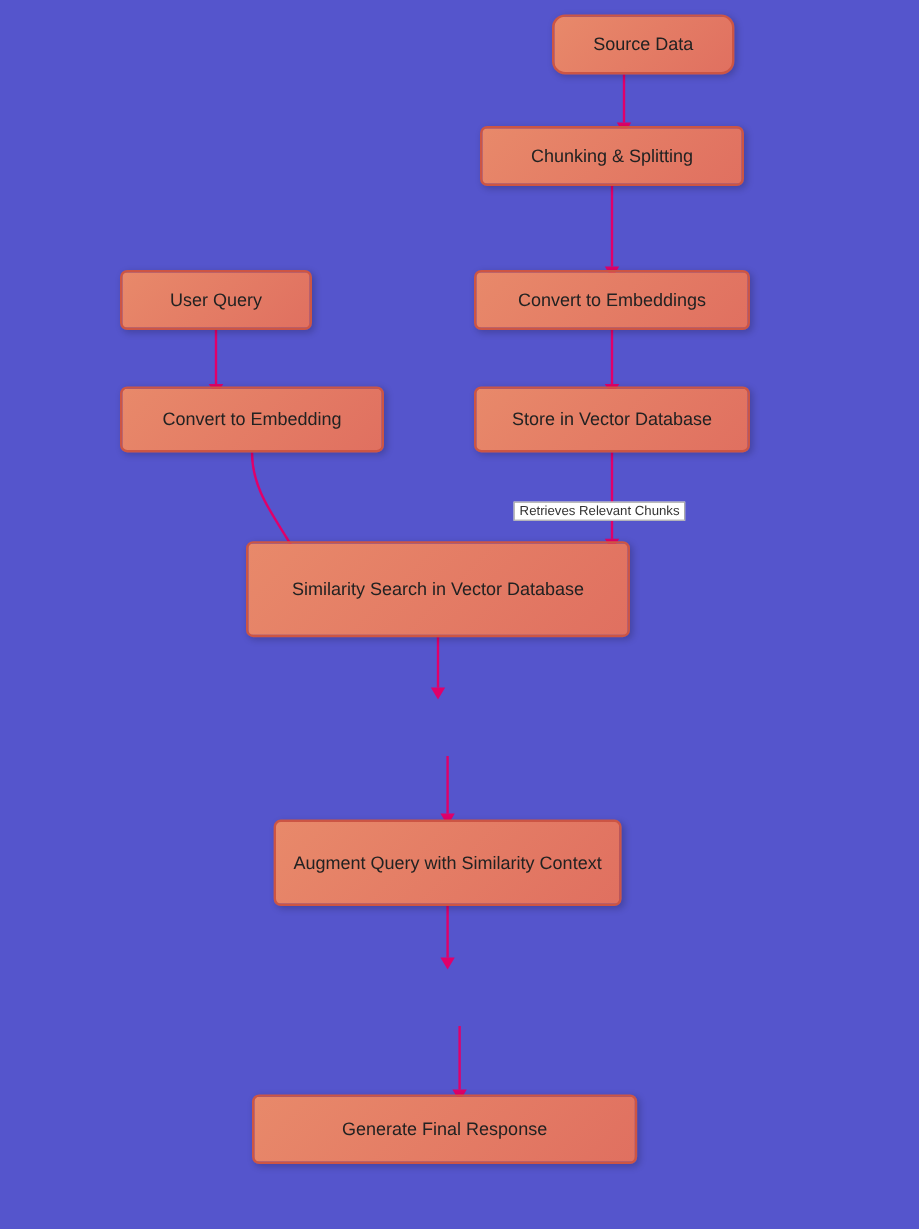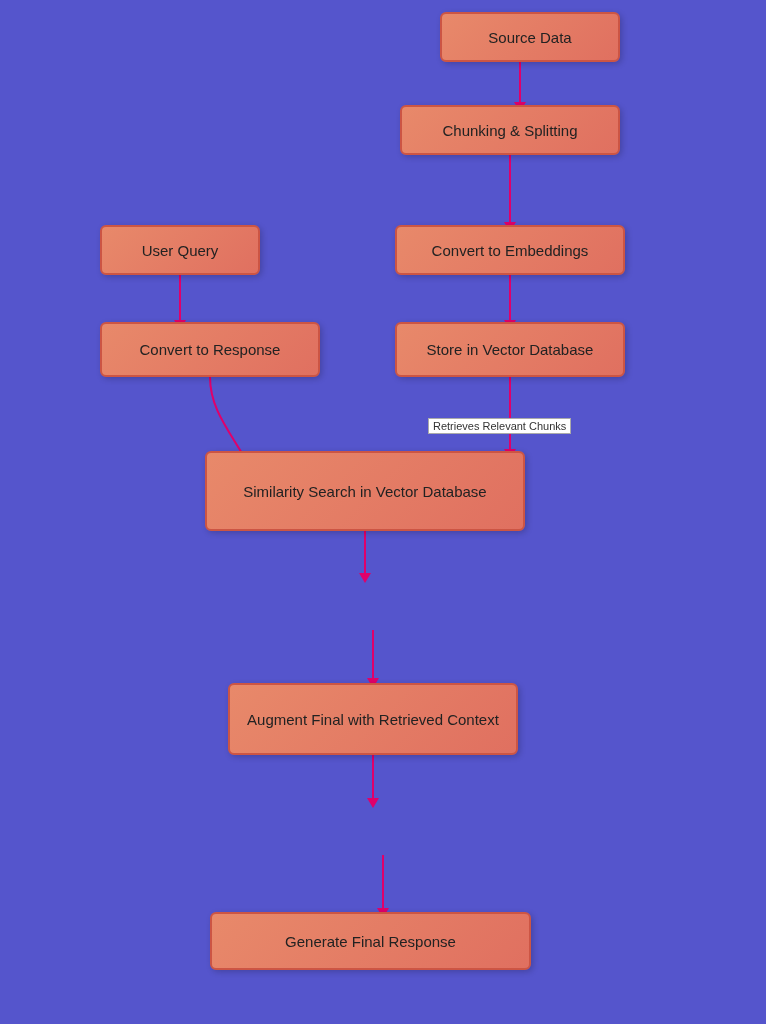--- a/index.html
+++ b/index.html
@@ -84,35 +84,35 @@
 
     <line x1="373" y1="755" x2="373" y2="798" stroke="#e0006a" stroke-width="2"></line>
     <polygon points="367,798 379,798 373,808" fill="#e0006a"></polygon>
 
     <line x1="383" y1="855" x2="383" y2="908" stroke="#e0006a" stroke-width="2"></line>
     <polygon points="377,908 389,908 383,918" fill="#e0006a"></polygon>
 
     <line x1="456" y1="425" x2="522" y2="425" stroke="#e0006a" stroke-width="2" stroke-dasharray="0"></line>
   </svg>
 
-  <div class="node" style="left:440px; top:12px; width:180px; height:50px;">Source Data</div>
+  <div class="node" style="left:460px; top:12px; width:152px; height:50px;border-radius:11px;">Source Data</div>
 
   <div class="node" style="left:400px; top:105px; width:220px; height:50px;">Chunking &amp; Splitting</div>
 
   <div class="node" style="left:100px; top:225px; width:160px; height:50px;">User Query</div>
 
   <div class="node" style="left:395px; top:225px; width:230px; height:50px;">Convert to Embeddings</div>
 
-  <div class="node" style="left:100px; top:322px; width:220px; height:55px;">Convert to Response</div>
+  <div class="node" style="left:100px; top:322px; width:220px; height:55px;">Convert to Embedding</div>
 
   <div class="node" style="left:395px; top:322px; width:230px; height:55px;">Store in Vector Database</div>
 
   <div class="node" style="left:205px; top:451px; width:320px; height:80px;">Similarity Search in Vector Database</div>
 
 
-  <div class="node" style="left:228px; top:683px; width:290px; height:72px;">Augment Final with Retrieved Context</div>
+  <div class="node" style="left:228px; top:683px; width:290px; height:72px;">Augment Query with Similarity Context</div>
 
 
   <div class="node" style="left:210px; top:912px; width:321px; height:58px;">Generate Final Response</div>
 
   <div class="label-small" style="left:428px; top:418px;">Retrieves Relevant Chunks</div>
 
 </div>
 
 </body></html>

